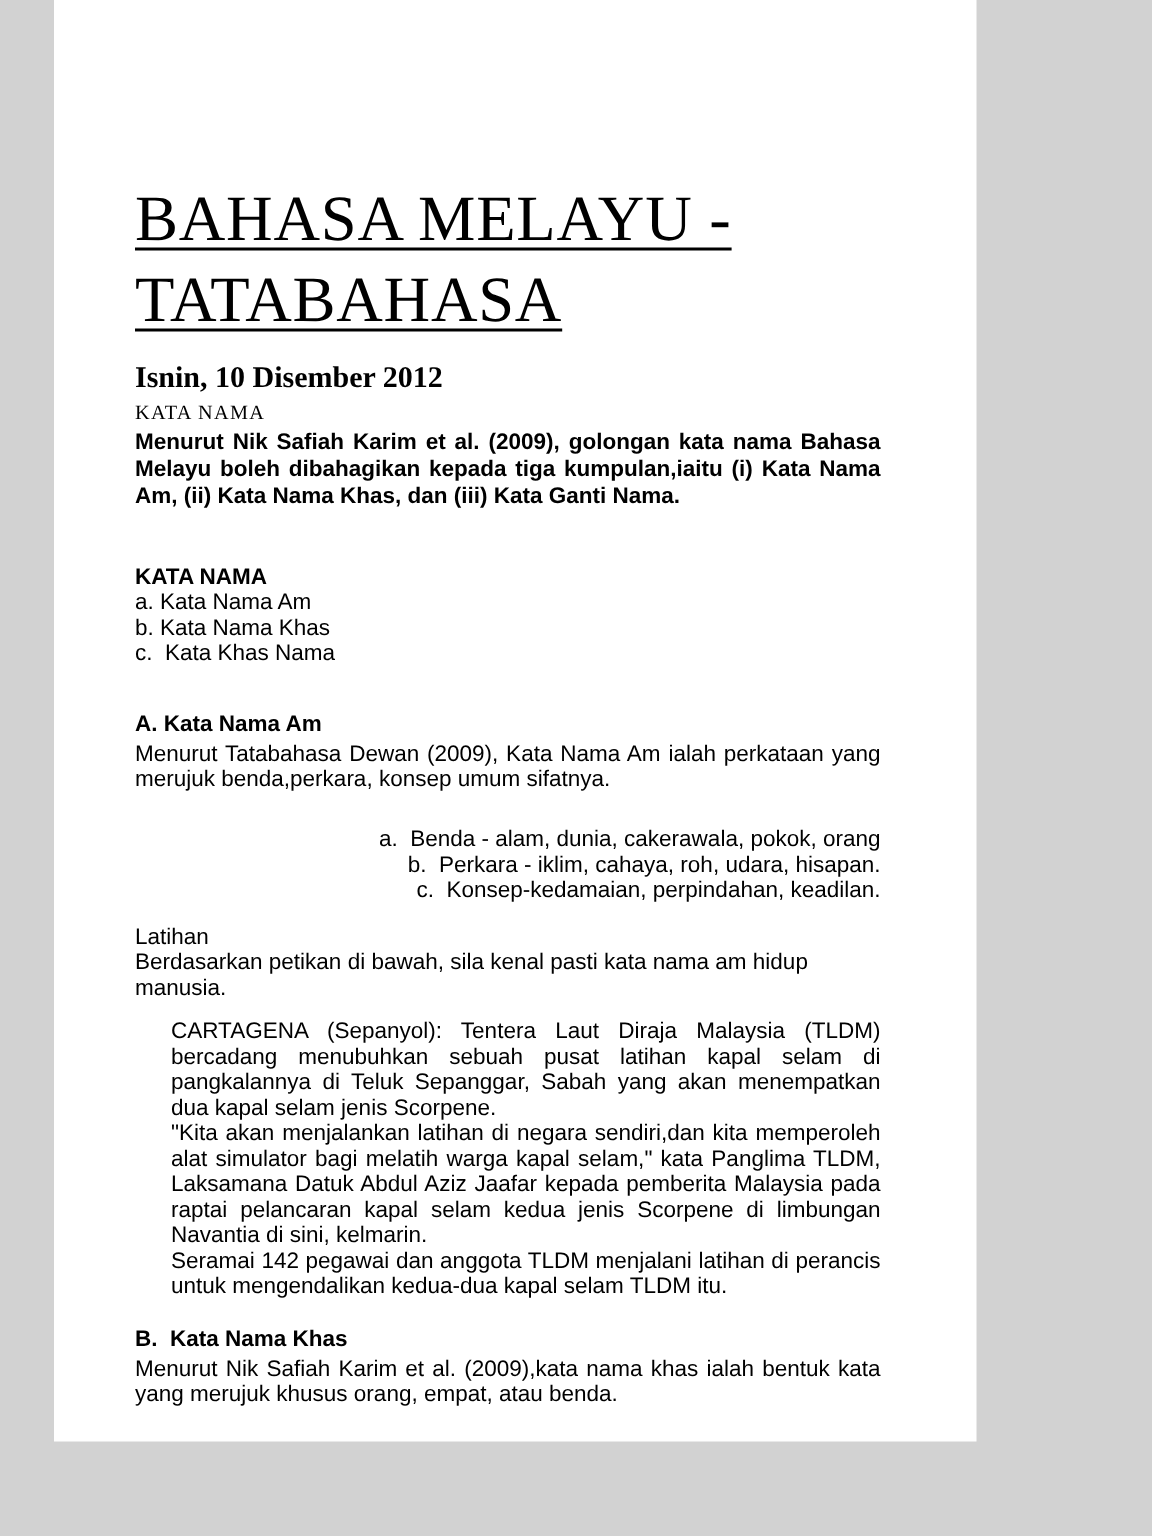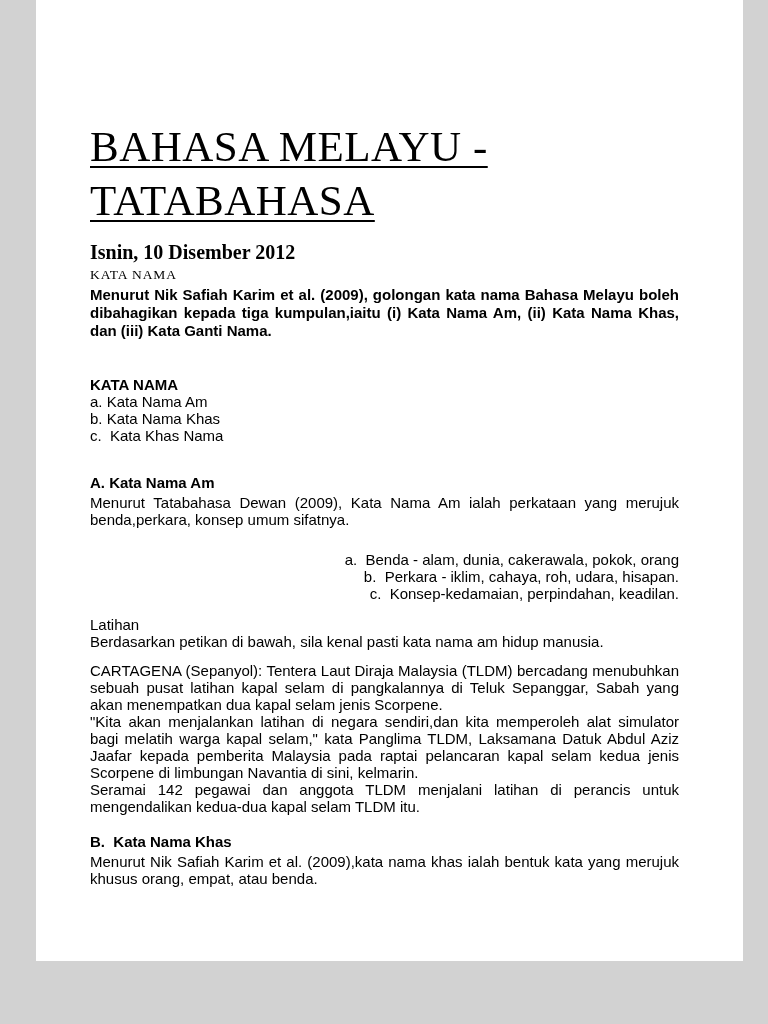--- a/index.html
+++ b/index.html
@@ -9,21 +9,21 @@
     background: #d2d2d2;
     position: relative;
     font-family: "Liberation Sans", sans-serif;
     color: #000;
     overflow: hidden;
   }
   .page {
     position: absolute;
     left: 36px;
     top: 0;
-    width: 707px;
+    width: 615px;
     height: 961px;
     background: #ffffff;
     box-sizing: border-box;
     padding: 120px 64px 0 54px;
   }
   .doc-title {
     font-family: "Liberation Serif", serif;
     font-size: 43px;
     line-height: 54px;
     font-weight: 400;
@@ -87,21 +87,21 @@
   }
   .abc-list { margin-top: 22px; font-size: 15px; line-height: 17px; text-align: right; }
   .abc-list div { white-space: pre-wrap; }
   .latihan-heading {
     margin-top: 14px;
     font-size: 15px;
     line-height: 17px;
     font-weight: 400;
   }
   .latihan-body { font-size: 15px; line-height: 17px; }
-  .passage { margin-top: 12px; }
+  .passage { margin-top: 12px; margin-left: 24px; }
   .passage p {
     margin: 0;
     font-size: 15px;
     line-height: 17px;
     text-align: justify;
   }
   .sec-b-heading { margin-top: 18px; }
 </style>
 </head>
 <body>

